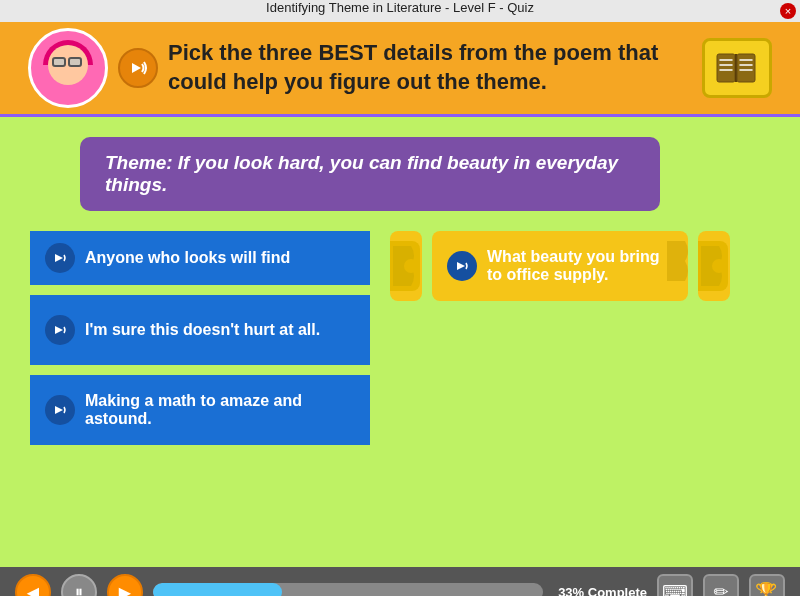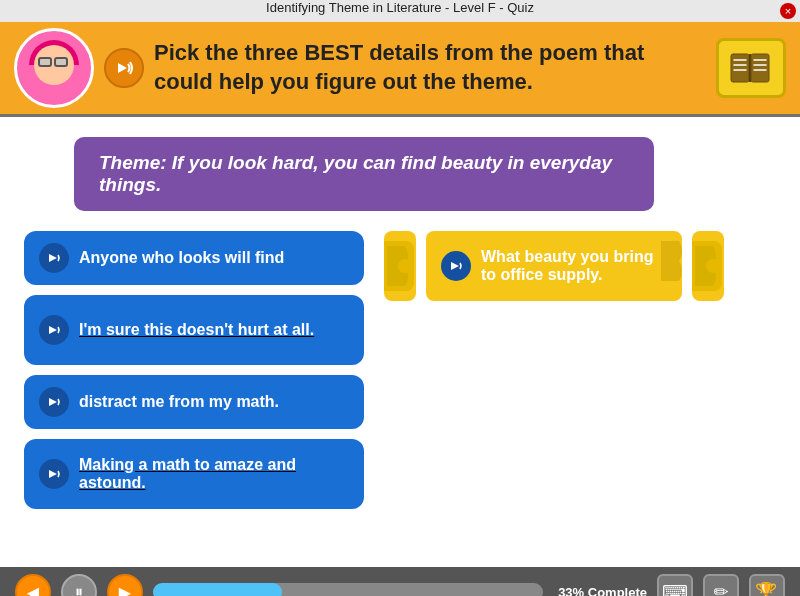--- a/index.html
+++ b/index.html
@@ -39,23 +39,23 @@
       cursor: pointer;
     }
 
     
     #header {
       background: #f5a623;
       width: 100%;
       height: 95px;
       display: flex;
       align-items: center;
-      padding: 0 14px;
-      gap: 10px;
-      border-bottom: 3px solid #737373;
+      padding: 0 28px;
+      gap: 10px;
+      border-bottom: 3px solid #8b5cf6;
     }
     #avatar {
       width: 80px;
       height: 80px;
       border-radius: 50%;
       background: #ff69b4;
       border: 3px solid #fff;
       overflow: hidden;
       flex-shrink: 0;
       display: flex;
@@ -114,25 +114,25 @@
       border-radius: 8px;
       display: flex;
       align-items: center;
       justify-content: center;
       cursor: pointer;
       flex-shrink: 0;
     }
 
     
     #main {
-      background: #ffffff;
+      background: #bef264;
       width: 100%;
       height: 450px;
       position: relative;
-      padding: 20px 24px;
+      padding: 20px 30px;
     }
 
     
     #theme-banner {
       background: #7b4fa6;
       border-radius: 10px;
       padding: 15px 25px;
       margin-bottom: 20px;
       display: inline-block;
       width: 580px;
@@ -155,31 +155,30 @@
     #left-col {
       display: flex;
       flex-direction: column;
       gap: 10px;
       width: 340px;
     }
 
     .answer-btn {
       background: #1a6fd4;
       border: none;
-      border-radius: 12px;
+      border-radius: 0;
       padding: 12px 15px;
       display: flex;
       align-items: center;
       gap: 10px;
       cursor: pointer;
       min-height: 52px;
     }
     .answer-btn.tall {
       min-height: 70px;
-      text-decoration: underline;
     }
     .audio-small {
       width: 30px;
       height: 30px;
       background: #1550a0;
       border-radius: 50%;
       display: flex;
       align-items: center;
       justify-content: center;
       flex-shrink: 0;
@@ -364,29 +363,20 @@
       <button class="answer-btn tall">
         <div class="audio-small">
           <svg width="16" height="16" viewBox="0 0 16 16">
               <polygon points="3,4 11,8 3,12" fill="white"></polygon>
               <path d="M12 5 Q14 8 12 11" stroke="white" stroke-width="1.5" fill="none"></path>
             </svg>
         </div>
         <span class="answer-text">I'm sure this doesn't hurt at all.</span>
       </button>
 
-      <button class="answer-btn">
-        <div class="audio-small">
-          <svg width="16" height="16" viewBox="0 0 16 16">
-              <polygon points="3,4 11,8 3,12" fill="white"></polygon>
-              <path d="M12 5 Q14 8 12 11" stroke="white" stroke-width="1.5" fill="none"></path>
-            </svg>
-        </div>
-        <span class="answer-text">distract me from my math.</span>
-      </button>
 
       <button class="answer-btn tall">
         <div class="audio-small">
           <svg width="16" height="16" viewBox="0 0 16 16">
               <polygon points="3,4 11,8 3,12" fill="white"></polygon>
               <path d="M12 5 Q14 8 12 11" stroke="white" stroke-width="1.5" fill="none"></path>
             </svg>
         </div>
         <span class="answer-text">Making a math to amaze and astound.</span>
       </button>

